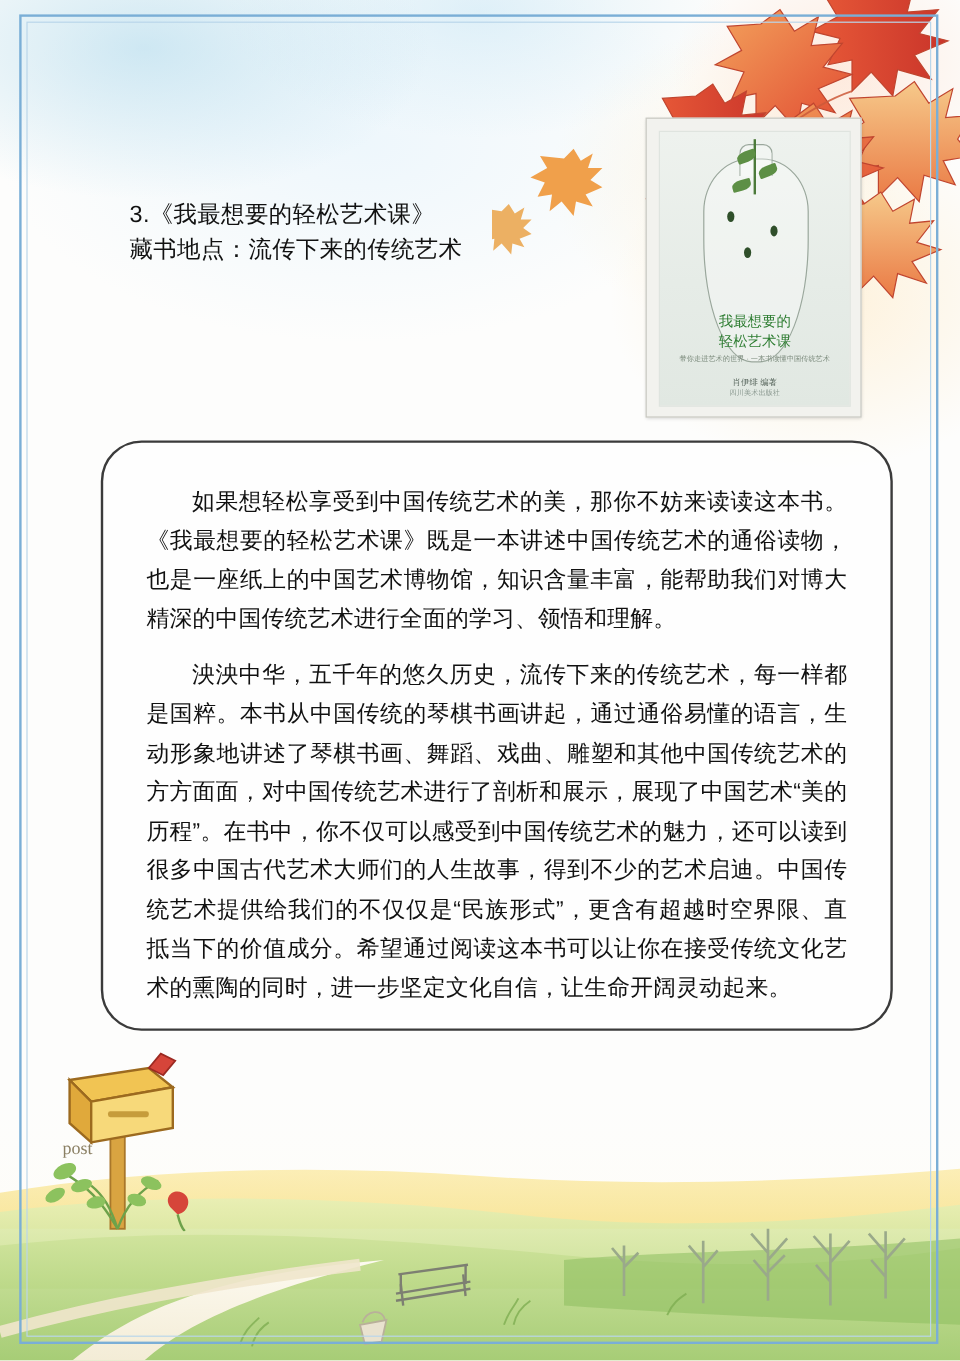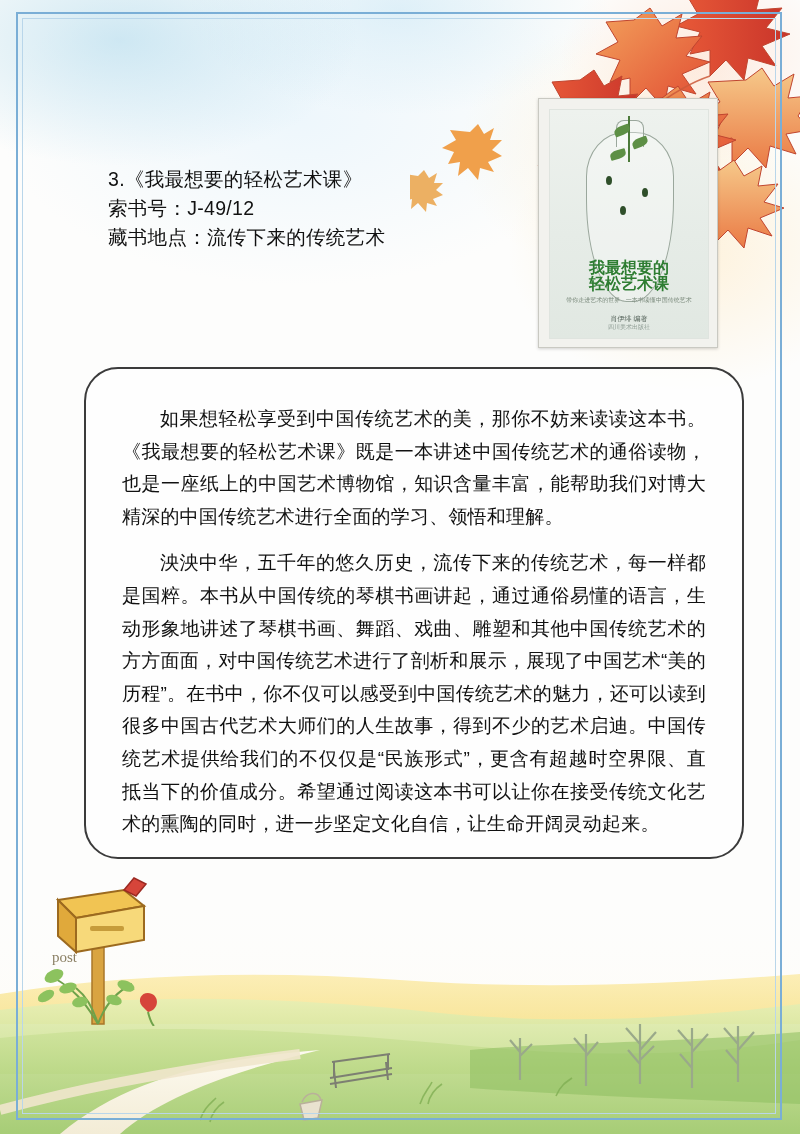--- a/index.html
+++ b/index.html
@@ -151,23 +151,23 @@
     width: 6px; height: 9px;
     background: #2f4f2a;
     border-radius: 50%;
   }
   .cover-title {
     position: absolute;
     left: 10px;
     top: 150px;
     width: 138px;
     color: #2e7d32;
-    font-size: 16px;
+    font-size: 12px;
     line-height: 16px;
-    font-weight: 700;
+    font-weight: 400;
     text-align: center;
   }
   .cover-sub {
     position: absolute;
     left: 10px;
     top: 186px;
     width: 138px;
     text-align: center;
     color: #7b8a7c;
     font-size: 6px;
@@ -283,21 +283,20 @@
       <div class="cover-title" style="white-space: pre-line;">我最想要的
 轻松艺术课</div>
       <div class="cover-sub">带你走进艺术的世界 · 一本书读懂中国传统艺术</div>
       <div class="cover-author">肖伊绯 编著</div>
       <div class="cover-pub">四川美术出版社</div>
     </div>
   </div>
 
   <div class="title-block nosel">
     <div class="line">3.《我最想要的轻松艺术课》</div>
-    <div class="line">索书号：J-49/12</div>
     <div class="line">藏书地点：流传下来的传统艺术</div>
   </div>
 
   <div class="para-card">
     <div class="para-text">
       <p class="indent">如果想轻松享受到中国传统艺术的美，那你不妨来读读这本书。《我最想要的轻松艺术课》既是一本讲述中国传统艺术的通俗读物，也是一座纸上的中国艺术博物馆，知识含量丰富，能帮助我们对博大精深的中国传统艺术进行全面的学习、领悟和理解。</p>
       <p class="indent">泱泱中华，五千年的悠久历史，流传下来的传统艺术，每一样都是国粹。本书从中国传统的琴棋书画讲起，通过通俗易懂的语言，生动形象地讲述了琴棋书画、舞蹈、戏曲、雕塑和其他中国传统艺术的方方面面，对中国传统艺术进行了剖析和展示，展现了中国艺术“美的历程”。在书中，你不仅可以感受到中国传统艺术的魅力，还可以读到很多中国古代艺术大师们的人生故事，得到不少的艺术启迪。中国传统艺术提供给我们的不仅仅是“民族形式”，更含有超越时空界限、直抵当下的价值成分。希望通过阅读这本书可以让你在接受传统文化艺术的熏陶的同时，进一步坚定文化自信，让生命开阔灵动起来。</p>
     </div>
   </div>
 

